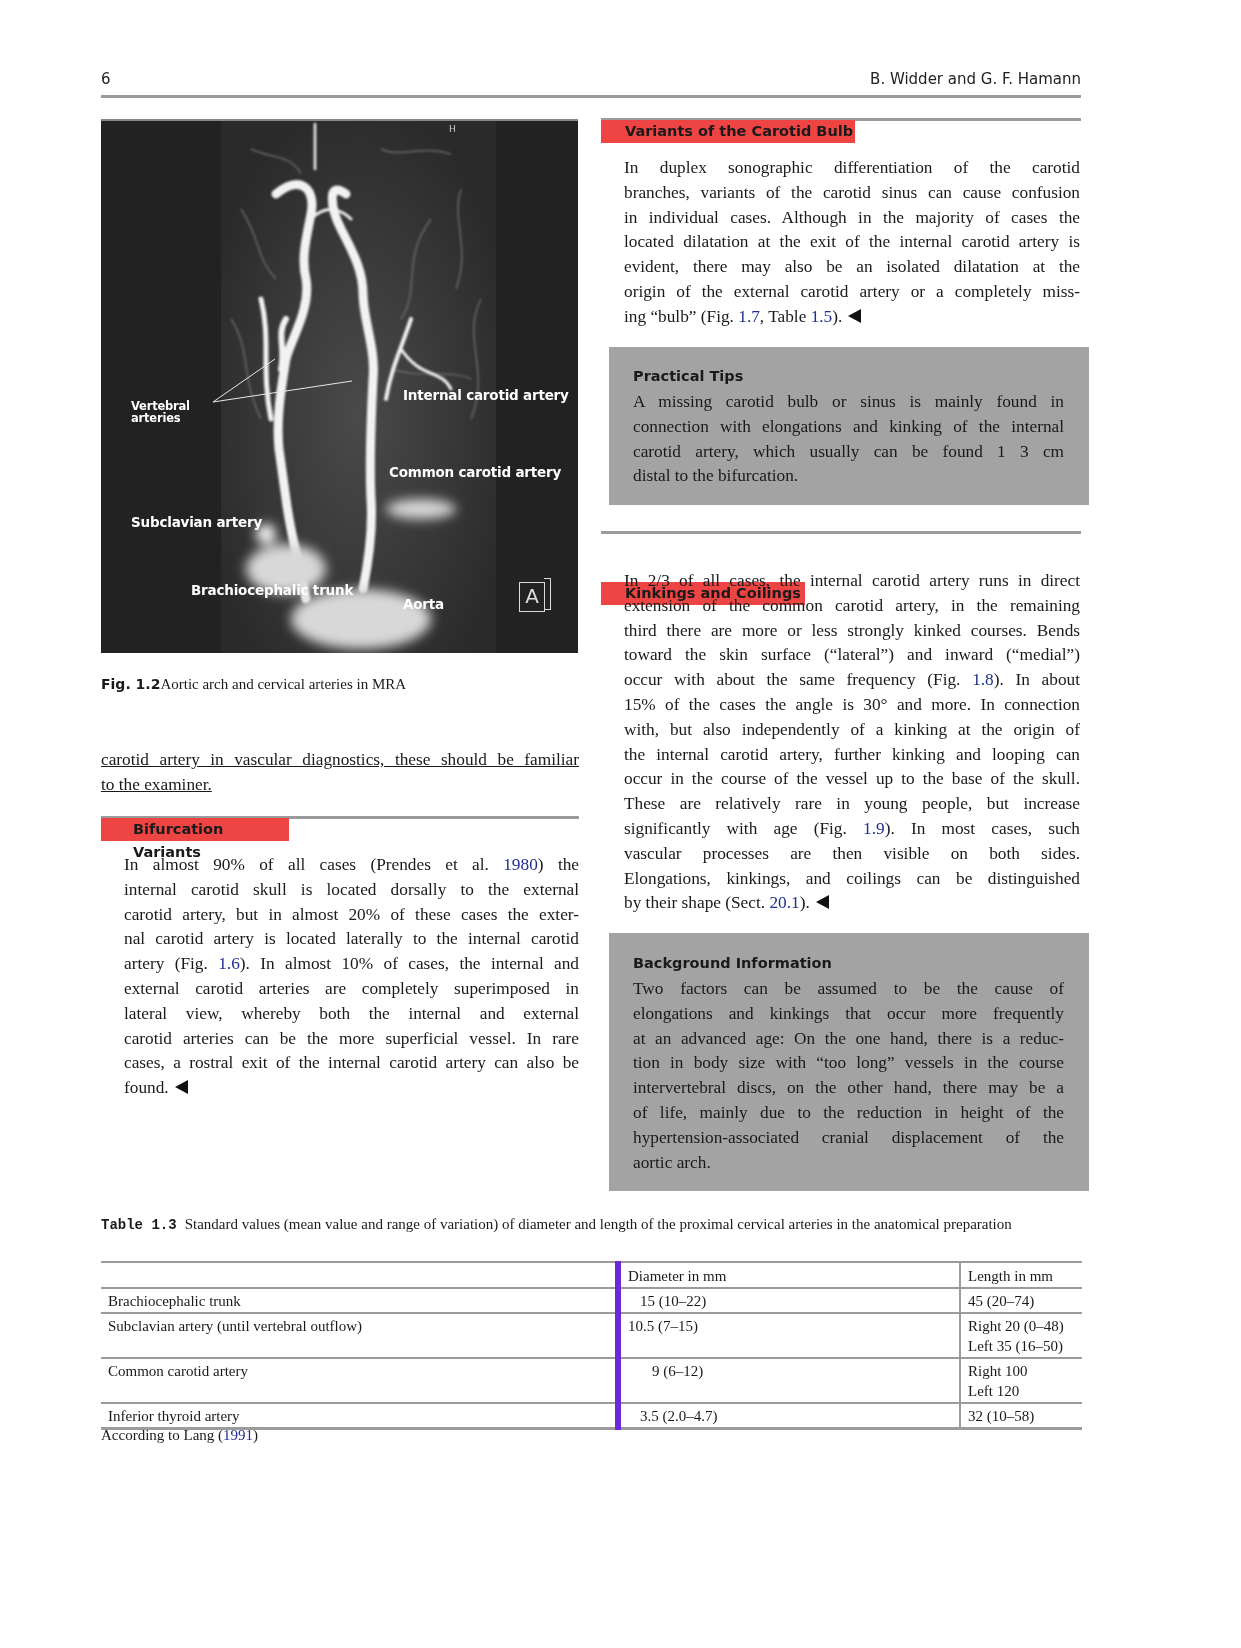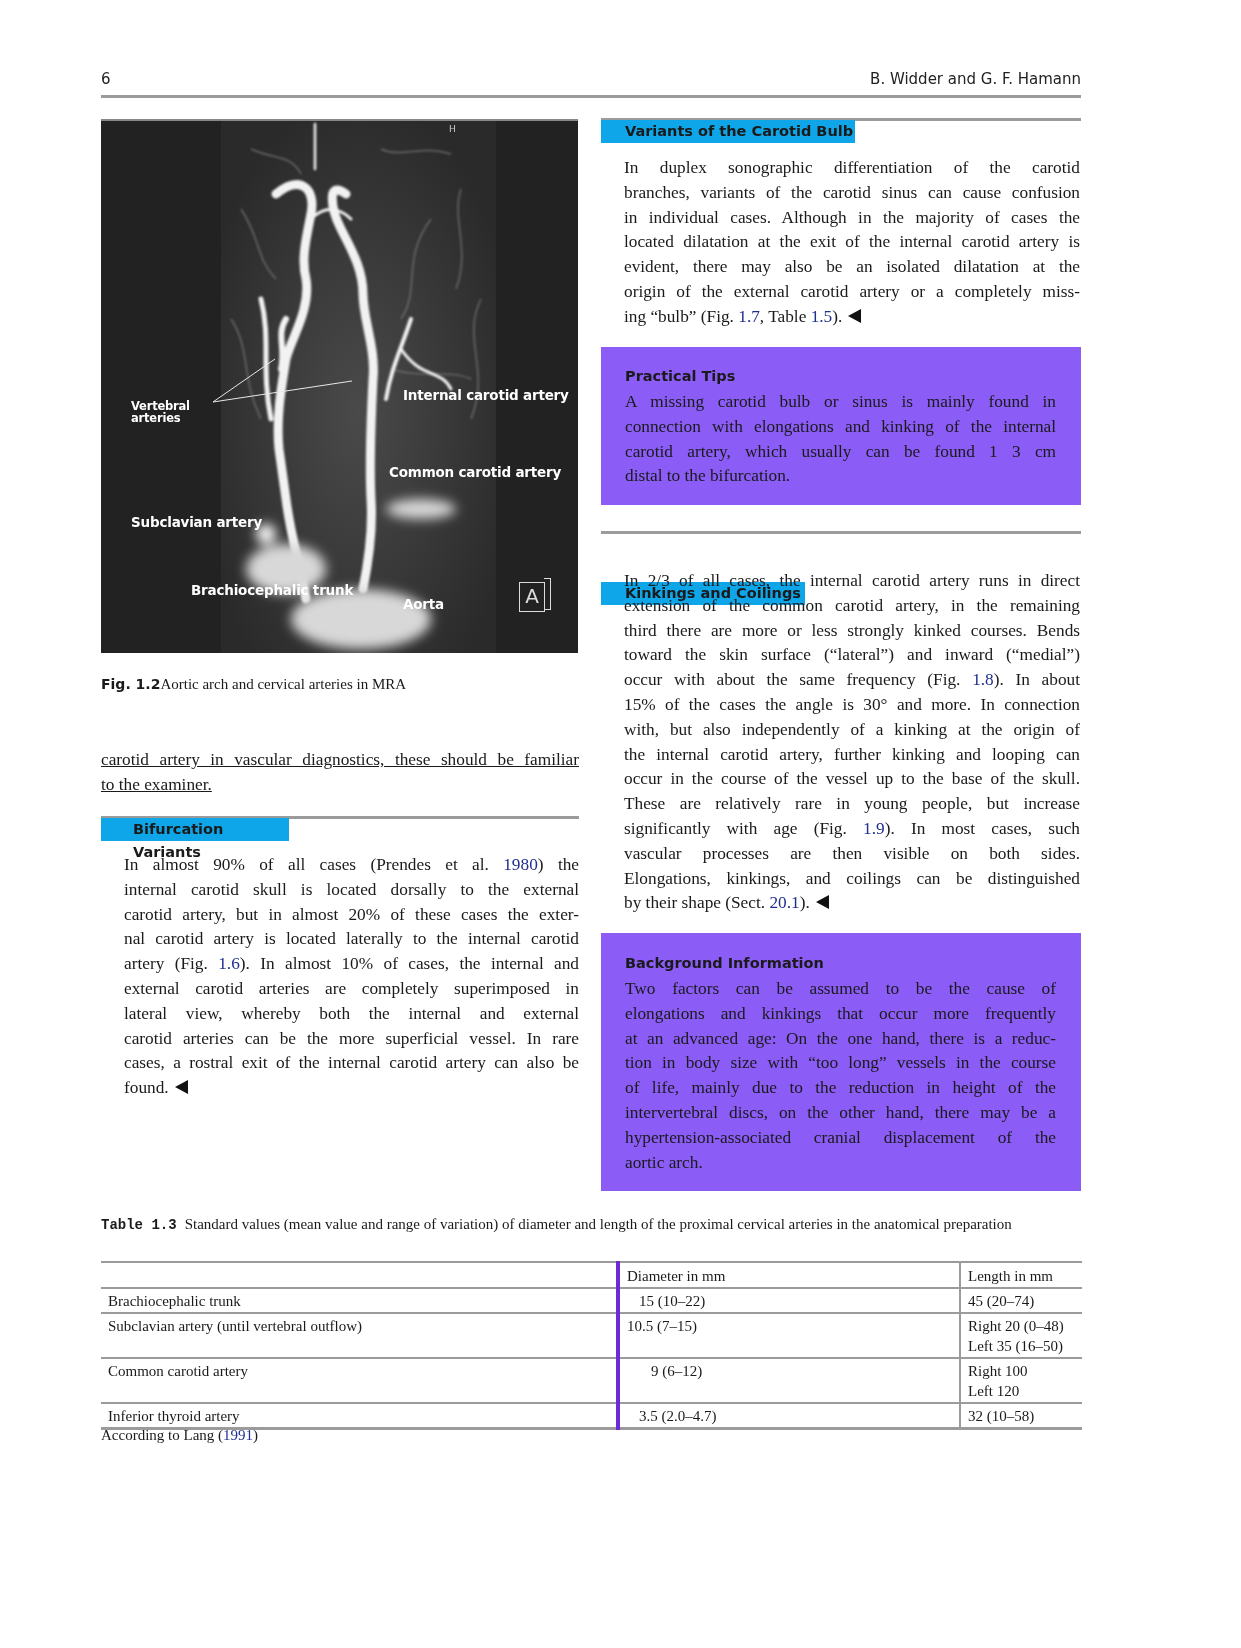--- a/index.html
+++ b/index.html
@@ -26,36 +26,36 @@
   .fig-caption { position: absolute; left: 101px; top: 676px; font-size: 15px; }
   .fig-caption b { font-family: "DejaVu Sans", "Liberation Sans", sans-serif; font-weight: bold; font-size: 14px; margin-right: 0; }
 
   
   .para { position: absolute; font-size: 17.3px; line-height: 24.8px; text-align: justify; }
   .para .line { display: block; text-align: justify; text-align-last: justify; white-space: nowrap; }
   .para .line.last { text-align-last: left; }
 
   
   .sec-rule { position: absolute; height: 3px; background: #9b9b9b; }
-  .sec-head { position: absolute; height: 23px; background: #0ea5e9; padding-left: 24px; font-family: "DejaVu Sans", "Liberation Sans", sans-serif; font-weight: bold; font-size: 14.5px; line-height: 23px; color: #1a1a1a; }
-
-  
-  .infobox { position: absolute; background: #8b5cf6; }
+  .sec-head { position: absolute; height: 23px; background: #ef4444; padding-left: 24px; font-family: "DejaVu Sans", "Liberation Sans", sans-serif; font-weight: bold; font-size: 14.5px; line-height: 23px; color: #1a1a1a; }
+
+  
+  .infobox { position: absolute; background: #a3a3a3; margin-left: 8px; }
   .infobox .box-title { position: absolute; left: 24px; font-family: "DejaVu Sans", "Liberation Sans", sans-serif; font-weight: bold; font-size: 14.5px; color: #1a1a1a; }
 
   .end-mark { display: inline-block; width: 0; height: 0; border-top: 7px solid transparent; border-bottom: 7px solid transparent; border-right: 13px solid #111; vertical-align: -1px; margin-left: 6px; }
 
   
   .table-caption { position: absolute; left: 101px; top: 1214px; width: 981px; font-size: 15px; line-height: 21px; text-align: justify; text-align-last: left; }
   .table-caption b { font-family: Liberation Mono, monospace; font-weight: bold; font-size: 14px; margin-right: 8px; }
   table.data { position: absolute; left: 101px; top: 1261px; width: 981px; border-collapse: collapse; font-size: 15px; }
   table.data td, table.data th { font-weight: normal; text-align: left; vertical-align: top; padding: 2px 7px 1px 7px; line-height: 20px; border-top: 2px solid #9b9b9b; }
   table.data th { border-top: 2px solid #9b9b9b; padding-top: 3px; }
   table.data tr:last-child td { border-bottom: 3px solid #9b9b9b; }
-  table.data td.c2, table.data th.c2 { border-left: 4px solid #6d28d9; width: 342px; }
+  table.data td.c2, table.data th.c2 { border-left: 6px solid #6d28d9; width: 342px; }
   table.data td.c3, table.data th.c3 { border-left: 2px solid #9b9b9b; width: 122px; }
   table.data tr.header-row th { height: 26px; }
   .c2 .indent { padding-left: 12px; display: inline-block; }
   .c2 .indent2 { padding-left: 24px; display: inline-block; }
   .table-source { position: absolute; left: 101px; top: 1427px; font-size: 15px; }
 </style>
 </head>
 <body>
 
 <div class="page-num sans">6</div>
@@ -191,22 +191,22 @@
     <span class="line last"><span>by their shape (Sect. </span><span class="link">20.1</span><span>).</span><span class="end-mark"></span></span>
   </div>
 
 <div class="infobox" style="left:601px; top:933px; width:480px; height:258px;">
   <div class="box-title" style="top:22px;">Background Information</div>
   <div class="para" id="bg-para" style="left:24px; top:44px; width:431px;">
       <span class="line"><span>Two factors can be assumed to be the cause of</span></span>
       <span class="line"><span>elongations and kinkings that occur more frequently</span></span>
       <span class="line"><span>at an advanced age: On the one hand, there is a reduc-</span></span>
       <span class="line"><span>tion in body size with “too long” vessels in the course</span></span>
+      <span class="line"><span>intervertebral discs, on the other hand, there may be a</span></span>
       <span class="line"><span>of life, mainly due to the reduction in height of the</span></span>
-      <span class="line"><span>intervertebral discs, on the other hand, there may be a</span></span>
       <span class="line"><span>hypertension-associated cranial displacement of the</span></span>
       <span class="line last"><span>aortic arch.</span></span>
     </div>
 </div>
 
 <div class="table-caption">
   <b>Table 1.3</b><span>Standard values (mean value and range of variation) of diameter and length of the proximal cervical arteries in the anatomical preparation</span>
 </div>
 
 <table class="data">

